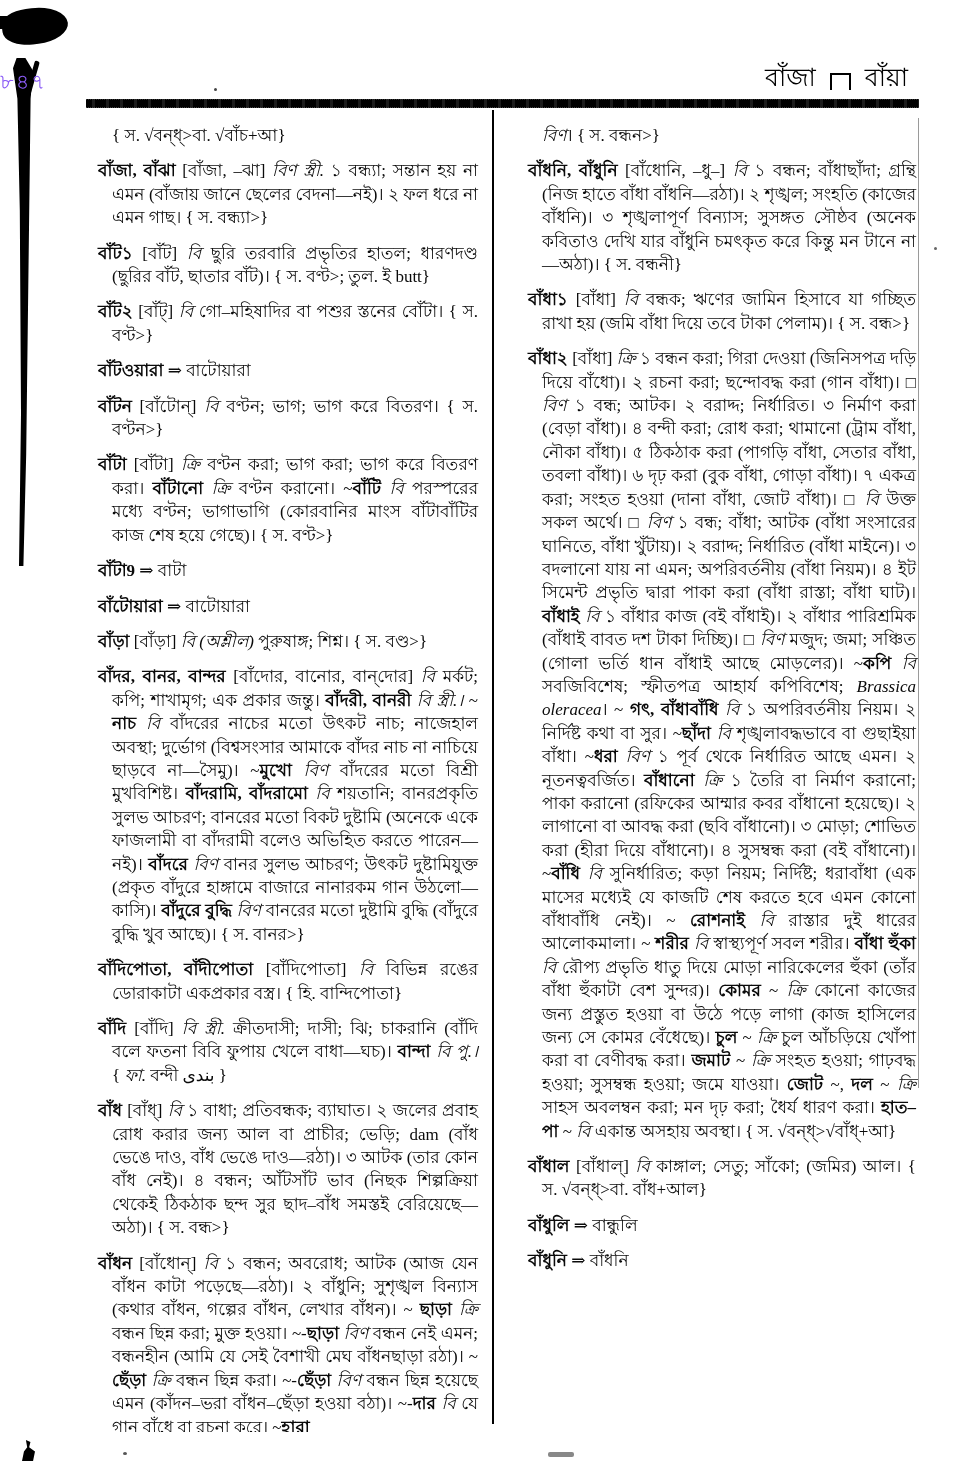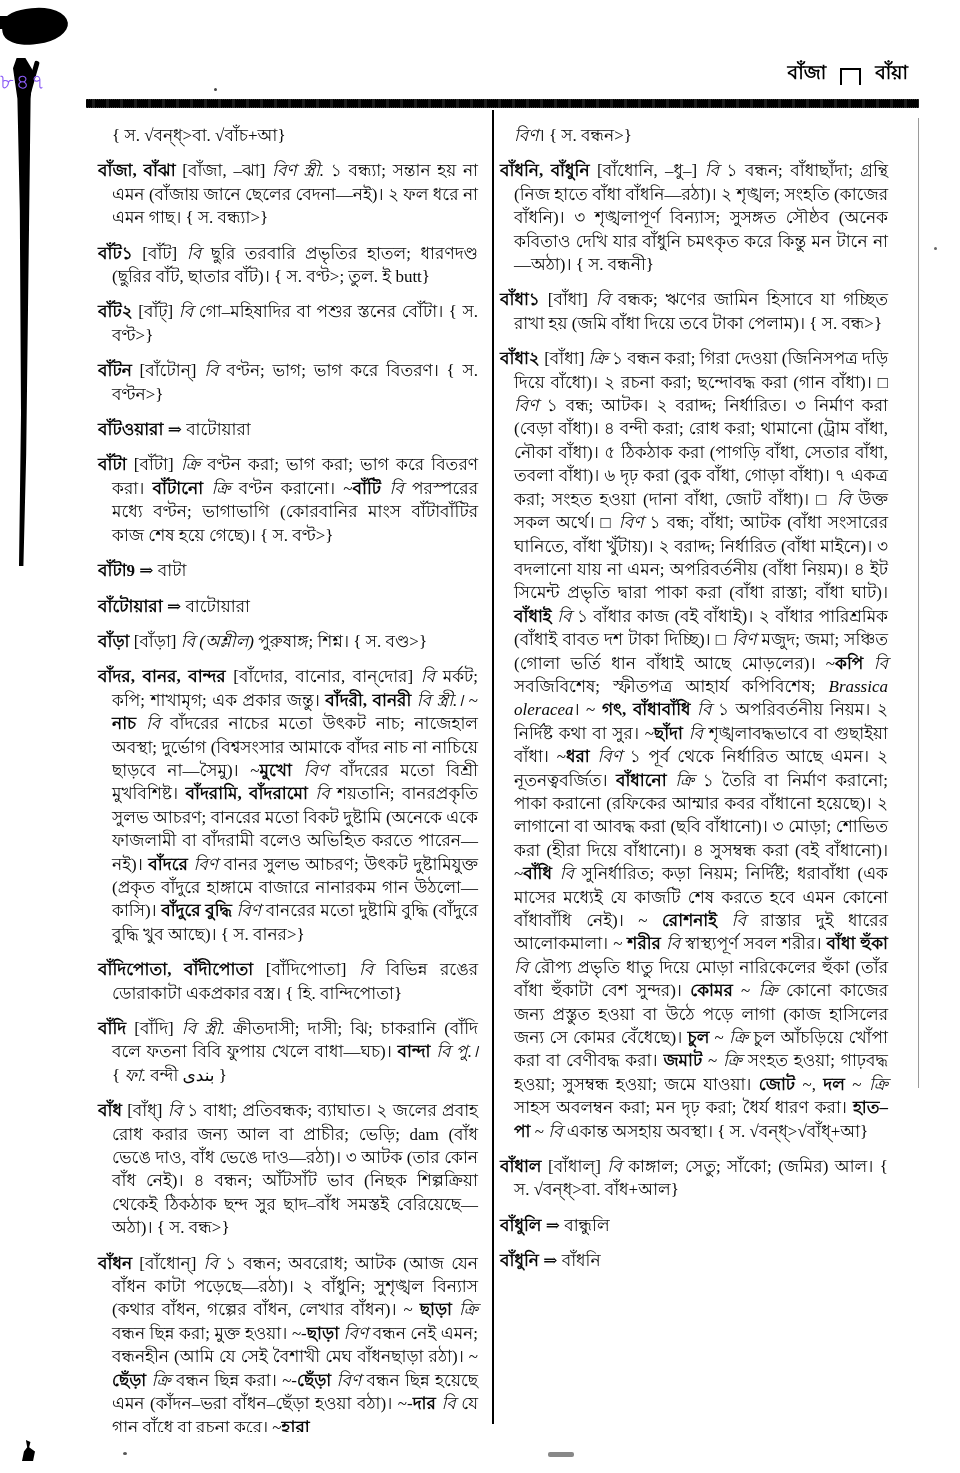--- a/index.html
+++ b/index.html
@@ -8,40 +8,40 @@
     font-family:"Liberation Serif","DejaVu Serif",serif;
     color:#0a0a0a;overflow:hidden;
   }
   
   .page-number{
     position:absolute;top:66px;left:0;width:960px;text-align:left;
     font-size:21px;letter-spacing:2px;color:#8b5cf6;
   }
   .guide-words{
     position:absolute;top:58px;right:52px;
-    font-size:19px;font-weight:bold;color:#000;
+    font-size:25px;font-weight:normal;color:#000;
     display:flex;align-items:center;gap:14px;
   }
   .guide-sep{
     display:inline-block;width:17px;height:15px;margin-top:4px;
     border:2.5px solid #000;border-bottom:none;
   }
   .header-rule{
     position:absolute;left:86px;top:99px;width:833px;height:7px;
     background:
       repeating-linear-gradient(90deg,#000 0 6px,#1c1c1c 6px 9px,#000 9px 14px);
     border-top:1px dotted #333;border-bottom:1px dotted #444;
   }
   
   .col{
     position:absolute;top:112px;height:1320px;overflow:hidden;
     font-size:17px;line-height:23.4px;text-align:justify;
   }
   .col-left{left:86px;width:404px;}
-  .col-right{left:488px;width:412px;}
+  .col-right{left:516px;width:412px;}
   .divider{
     position:absolute;left:492px;top:110px;width:2px;height:1314px;
     background:#000;
   }
   .right-edge{
     position:absolute;left:918px;top:118px;width:1px;height:970px;
     background:#9a9a9a;
   }
   p.entry{margin:12px;padding-left:14px;text-indent:-14px;}
   p.entry.cont{text-indent:0;}
@@ -91,22 +91,22 @@
   <span class="guide-sep"></span>
   <span>বাঁয়া</span>
 </div>
 <div class="header-rule"></div>
 
 <div class="col col-left">
     <p class="entry cont"><span class="seg-n">{ স. √বন্ধ্&gt;বা. √বাঁচ+আ}</span></p>
     <p class="entry"><span class="seg-b">বাঁজা, বাঁঝা </span><span class="seg-n">[বাঁজা, –ঝা] </span><span class="seg-i">বিণ স্ত্রী. </span><span class="seg-n">১ বন্ধ্যা; সন্তান হয় না এমন (বাঁজায় জানে ছেলের বেদনা—নই)। ২ ফল ধরে না এমন গাছ। { স. বন্ধ্যা&gt;}</span></p>
     <p class="entry"><span class="seg-b">বাঁট১ </span><span class="seg-n">[বাঁট] </span><span class="seg-i">বি </span><span class="seg-n">ছুরি তরবারি প্রভৃতির হাতল; ধারণদণ্ড (ছুরির বাঁট, ছাতার বাঁট)। { স. বণ্ট&gt;; তুল. ই butt}</span></p>
     <p class="entry"><span class="seg-b">বাঁট২ </span><span class="seg-n">[বাঁট্] </span><span class="seg-i">বি </span><span class="seg-n">গো–মহিষাদির বা পশুর স্তনের বোঁটা। { স. বণ্ট&gt;}</span></p>
+    <p class="entry"><span class="seg-b">বাঁটওয়ারা </span><span class="seg-n">⇒ বাটোয়ারা</span></p>
     <p class="entry"><span class="seg-b">বাঁটন </span><span class="seg-n">[বাঁটোন্] </span><span class="seg-i">বি </span><span class="seg-n">বণ্টন; ভাগ; ভাগ করে বিতরণ। { স. বণ্টন&gt;}</span></p>
-    <p class="entry"><span class="seg-b">বাঁটওয়ারা </span><span class="seg-n">⇒ বাটোয়ারা</span></p>
     <p class="entry"><span class="seg-b">বাঁটা </span><span class="seg-n">[বাঁটা] </span><span class="seg-i">ক্রি </span><span class="seg-n">বণ্টন করা; ভাগ করা; ভাগ করে বিতরণ করা। </span><span class="seg-b">বাঁটানো </span><span class="seg-i">ক্রি </span><span class="seg-n">বণ্টন করানো। ~</span><span class="seg-b">বাঁটি </span><span class="seg-i">বি </span><span class="seg-n">পরস্পরের মধ্যে বণ্টন; ভাগাভাগি (কোরবানির মাংস বাঁটাবাঁটির কাজ শেষ হয়ে গেছে)। { স. বণ্ট&gt;}</span></p>
     <p class="entry"><span class="seg-b">বাঁটা9 </span><span class="seg-n">⇒ বাটা</span></p>
     <p class="entry"><span class="seg-b">বাঁটোয়ারা </span><span class="seg-n">⇒ বাটোয়ারা</span></p>
     <p class="entry"><span class="seg-b">বাঁড়া </span><span class="seg-n">[বাঁড়া] </span><span class="seg-i">বি (অশ্লীল) </span><span class="seg-n">পুরুষাঙ্গ; শিশ্ন। { স. বণ্ড&gt;}</span></p>
     <p class="entry"><span class="seg-b">বাঁদর, বানর, বান্দর </span><span class="seg-n">[বাঁদোর, বানোর, বান্‌দোর] </span><span class="seg-i">বি </span><span class="seg-n">মর্কট; কপি; শাখামৃগ; এক প্রকার জন্তু। </span><span class="seg-b">বাঁদরী, বানরী </span><span class="seg-i">বি স্ত্রী.। </span><span class="seg-n">~ </span><span class="seg-b">নাচ </span><span class="seg-i">বি </span><span class="seg-n">বাঁদরের নাচের মতো উৎকট নাচ; নাজেহাল অবস্থা; দুর্ভোগ (বিশ্বসংসার আমাকে বাঁদর নাচ না নাচিয়ে ছাড়বে না—সৈমু)। ~</span><span class="seg-b">মুখো </span><span class="seg-i">বিণ </span><span class="seg-n">বাঁদরের মতো বিশ্রী মুখবিশিষ্ট। </span><span class="seg-b">বাঁদরামি, বাঁদরামো </span><span class="seg-i">বি </span><span class="seg-n">শয়তানি; বানরপ্রকৃতি সুলভ আচরণ; বানরের মতো বিকট দুষ্টামি (অনেকে একে ফাজলামী বা বাঁদরামী বলেও অভিহিত করতে পারেন—নই)। </span><span class="seg-b">বাঁদরে </span><span class="seg-i">বিণ </span><span class="seg-n">বানর সুলভ আচরণ; উৎকট দুষ্টামিযুক্ত (প্রকৃত বাঁদুরে হাঙ্গামে বাজারে নানারকম গান উঠলো—কাসি)। </span><span class="seg-b">বাঁদুরে বুদ্ধি </span><span class="seg-i">বিণ </span><span class="seg-n">বানরের মতো দুষ্টামি বুদ্ধি (বাঁদুরে বুদ্ধি খুব আছে)। { স. বানর&gt;}</span></p>
     <p class="entry"><span class="seg-b">বাঁদিপোতা, বাঁদীপোতা </span><span class="seg-n">[বাঁদিপোতা] </span><span class="seg-i">বি </span><span class="seg-n">বিভিন্ন রঙের ডোরাকাটা একপ্রকার বস্ত্র। { হি. বান্দিপোতা}</span></p>
     <p class="entry"><span class="seg-b">বাঁদি </span><span class="seg-n">[বাঁদি] </span><span class="seg-i">বি স্ত্রী. </span><span class="seg-n">ক্রীতদাসী; দাসী; ঝি; চাকরানি (বাঁদি বলে ফতনা বিবি ফুপায় খেলে বাধা—ঘচ)। </span><span class="seg-b">বান্দা </span><span class="seg-i">বি পু.। </span><span class="seg-n">{ </span><span class="seg-i">ফা. </span><span class="seg-n">বন্দী بندى }</span></p>
     <p class="entry"><span class="seg-b">বাঁধ </span><span class="seg-n">[বাঁধ্] </span><span class="seg-i">বি </span><span class="seg-n">১ বাধা; প্রতিবন্ধক; ব্যাঘাত। ২ জলের প্রবাহ রোধ করার জন্য আল বা প্রাচীর; ভেড়ি; dam (বাঁধ ভেঙে দাও, বাঁধ ভেঙে দাও—রঠা)। ৩ আটক (তার কোন বাঁধ নেই)। ৪ বন্ধন; আঁটসাঁট ভাব (নিছক শিল্পক্রিয়া থেকেই ঠিকঠাক ছন্দ সুর ছাদ–বাঁধ সমস্তই বেরিয়েছে—অঠা)। { স. বন্ধ&gt;}</span></p>
     <p class="entry"><span class="seg-b">বাঁধন </span><span class="seg-n">[বাঁধোন্] </span><span class="seg-i">বি </span><span class="seg-n">১ বন্ধন; অবরোধ; আটক (আজ যেন বাঁধন কাটা পড়েছে—রঠা)। ২ বাঁধুনি; সুশৃঙ্খল বিন্যাস (কথার বাঁধন, গল্পের বাঁধন, লেখার বাঁধন)। ~ </span><span class="seg-b">ছাড়া </span><span class="seg-i">ক্রি </span><span class="seg-n">বন্ধন ছিন্ন করা; মুক্ত হওয়া। ~-</span><span class="seg-b">ছাড়া </span><span class="seg-i">বিণ </span><span class="seg-n">বন্ধন নেই এমন; বন্ধনহীন (আমি যে সেই বৈশাখী মেঘ বাঁধনছাড়া রঠা)। ~ </span><span class="seg-b">ছেঁড়া </span><span class="seg-i">ক্রি </span><span class="seg-n">বন্ধন ছিন্ন করা। ~-</span><span class="seg-b">ছেঁড়া </span><span class="seg-i">বিণ </span><span class="seg-n">বন্ধন ছিন্ন হয়েছে এমন (কাঁদন–ভরা বাঁধন–ছেঁড়া হওয়া বঠা)। ~-</span><span class="seg-b">দার </span><span class="seg-i">বি </span><span class="seg-n">যে গান বাঁধে বা রচনা করে। ~</span><span class="seg-b">হারা</span></p>
   </div>

